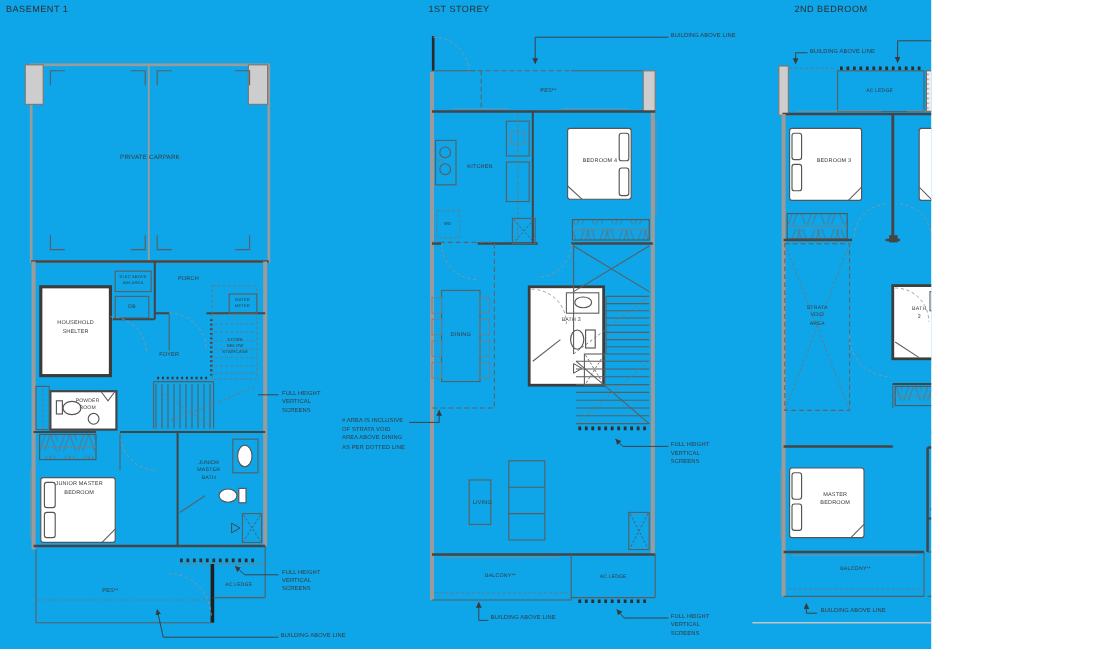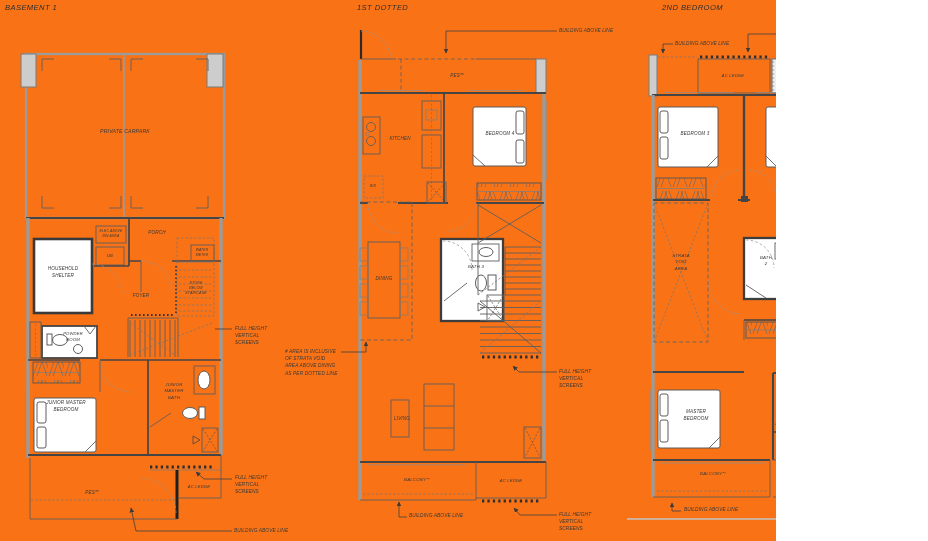--- a/index.html
+++ b/index.html
@@ -1,17 +1,17 @@
 <!DOCTYPE html>
 <html><head>
 <meta charset="utf-8">
 <style>
   html,body{margin:0;padding:0;background:#fff;}
-  .canvas{position:relative;width:776px;height:541px;background:#f97316;overflow:hidden;
-          font-family:"Liberation Sans",sans-serif;font-style:italic;}
+  .canvas{position:relative;width:776px;height:541px;background:#0ea5e9;overflow:hidden;
+          font-family:"Liberation Sans",sans-serif;}
   svg{position:absolute;left:0;top:0;}
   .lbl{position:absolute;color:#3a3a3a;white-space:pre-line;text-align:center;
        transform:translate(-50%,-50%);line-height:1.45;letter-spacing:.15px;font-size:5px;}
   .ttl{position:absolute;color:#2e2e2e;font-size:7.6px;letter-spacing:.4px;font-weight:400;}
   .an{position:absolute;color:#3a3a3a;white-space:pre-line;text-align:left;
       transform:none;line-height:1.5;font-size:4.8px;letter-spacing:.1px;}
   .s5{font-size:5.2px;} .s46{font-size:4.6px;} .s44{font-size:4.4px;} .s42{font-size:4.2px;} .s36{font-size:3.6px;} .s34{font-size:3.4px;}
   
   .wG{stroke:#9b9b9b;stroke-width:3.4;fill:none}
   .wGt{stroke:#9b9b9b;stroke-width:2.3;fill:none}
@@ -349,21 +349,21 @@
     <path class="ld" marker-end="url(#ah)" d="M673,44 H663 V53"></path>
     <path class="ld" marker-end="url(#ah)" d="M786,34 H748 V52"></path>
     <path class="ld" marker-end="url(#ah)" d="M857,277 H838"></path>
     <path class="ld" marker-end="url(#ah)" d="M681,511 H672 V503"></path>
     <path class="ld" marker-end="url(#ah)" d="M859,509 H820 L814,504"></path>
     <path class="page" d="M627,519 H928"></path>
   </g>
 </svg>
 
 <div class="ttl" style="left:5px;top:3px">BASEMENT 1</div>
-<div class="ttl" style="left:357px;top:3px">1ST DOTTED</div>
+<div class="ttl" style="left:357px;top:3px">1ST STOREY</div>
 <div class="ttl" style="left:662px;top:3px">2ND BEDROOM</div>
 
 <span class="lbl s5" style="left:125px;top:132px">PRIVATE CARPARK</span>
 <span class="lbl s34" style="left:111px;top:234px">ELEC ABOVE
 BIN AREA</span>
 <span class="lbl s42" style="left:110px;top:256px">DB</span>
 <span class="lbl s46" style="left:157px;top:233px">PORCH</span>
 <span class="lbl s34" style="left:202px;top:253px">WATER
 METER</span>
 <span class="lbl s46" style="left:63px;top:273px">HOUSEHOLD

